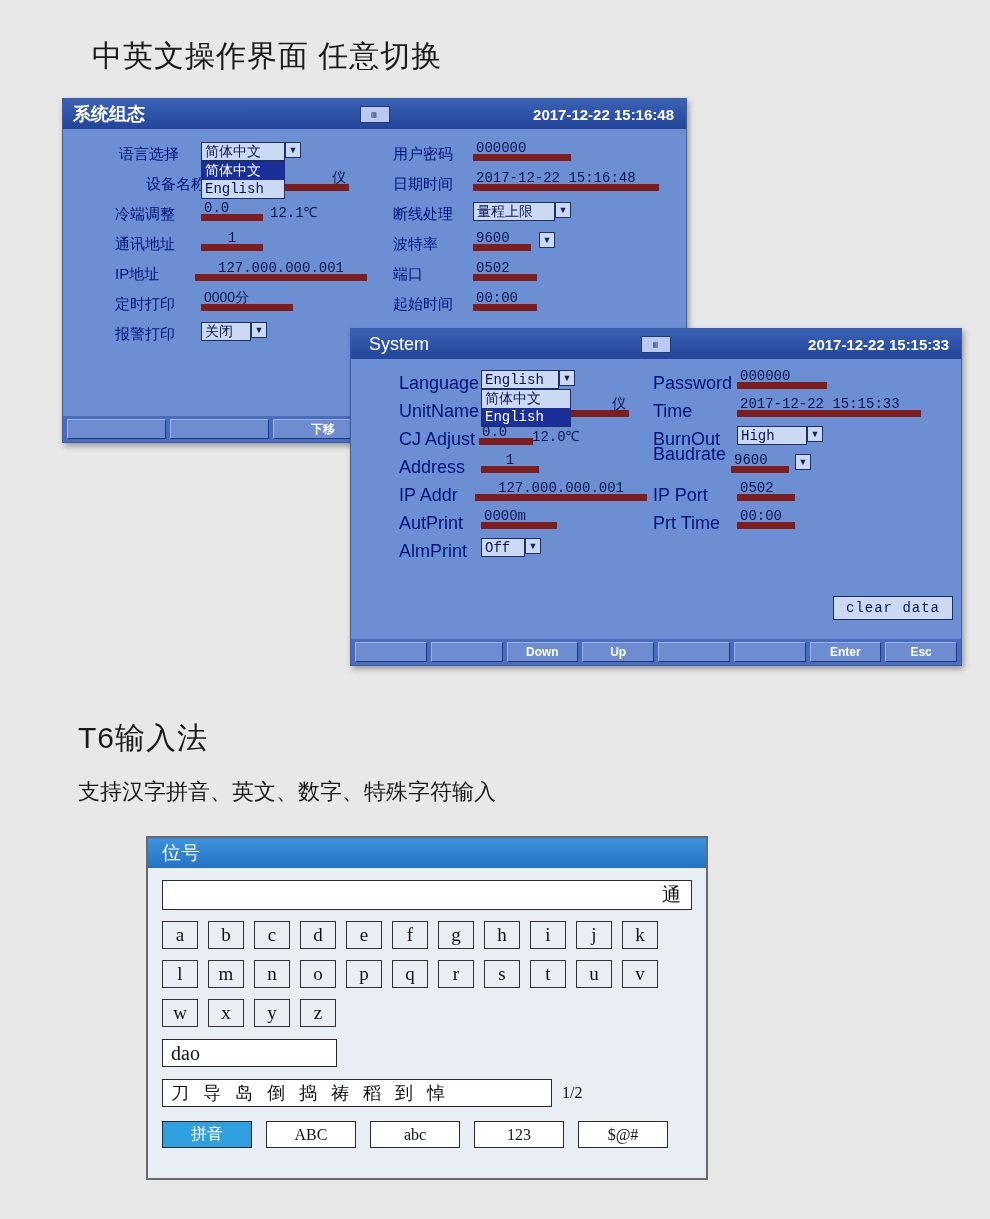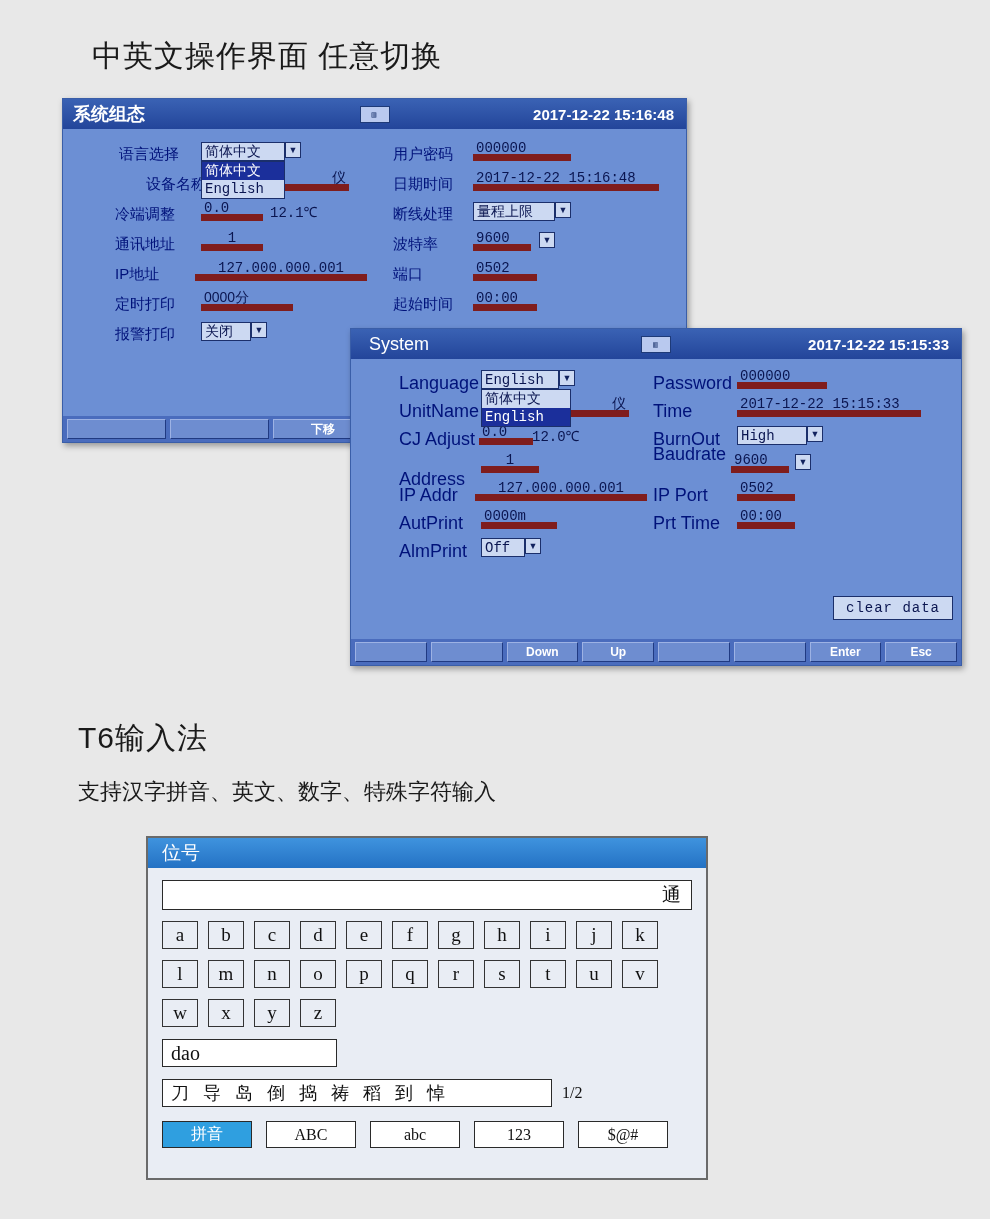--- a/index.html
+++ b/index.html
@@ -249,21 +249,21 @@
   <div class="win-title">
     <span class="t-left" style="font-weight:normal;padding-left:8px;text-align:center;">System</span>
     <span class="t-clock">▥</span>
     <span class="t-right">2017-12-22 15:15:33</span>
   </div>
   <div class="win-body">
 
     <div class="lbl en" style="left:48px;top:14px;">Language</div>
     <div class="lbl en" style="left:48px;top:42px;">UnitName</div>
     <div class="lbl en" style="left:48px;top:70px;">CJ Adjust</div>
-    <div class="lbl en" style="left:48px;top:98px;margin-top:12px;">Address</div>
+    <div class="lbl en" style="left:48px;top:98px;">Address</div>
     <div class="lbl en" style="left:48px;top:126px;">IP Addr</div>
     <div class="lbl en" style="left:48px;top:154px;">AutPrint</div>
     <div class="lbl en" style="left:48px;top:182px;">AlmPrint</div>
 
     <div class="fld" style="left:130px;top:11px;width:78px;height:19px;">English</div>
     <div class="arrow" style="left:208px;top:11px;">▼</div>
 
     <div class="fld underline" style="left:130px;top:39px;width:148px;height:19px;justify-content:flex-end;font-family:'Liberation Sans',sans-serif;">仪</div>
 
     <div class="fld underline" style="left:128px;top:67px;width:54px;height:19px;">0.0</div>

